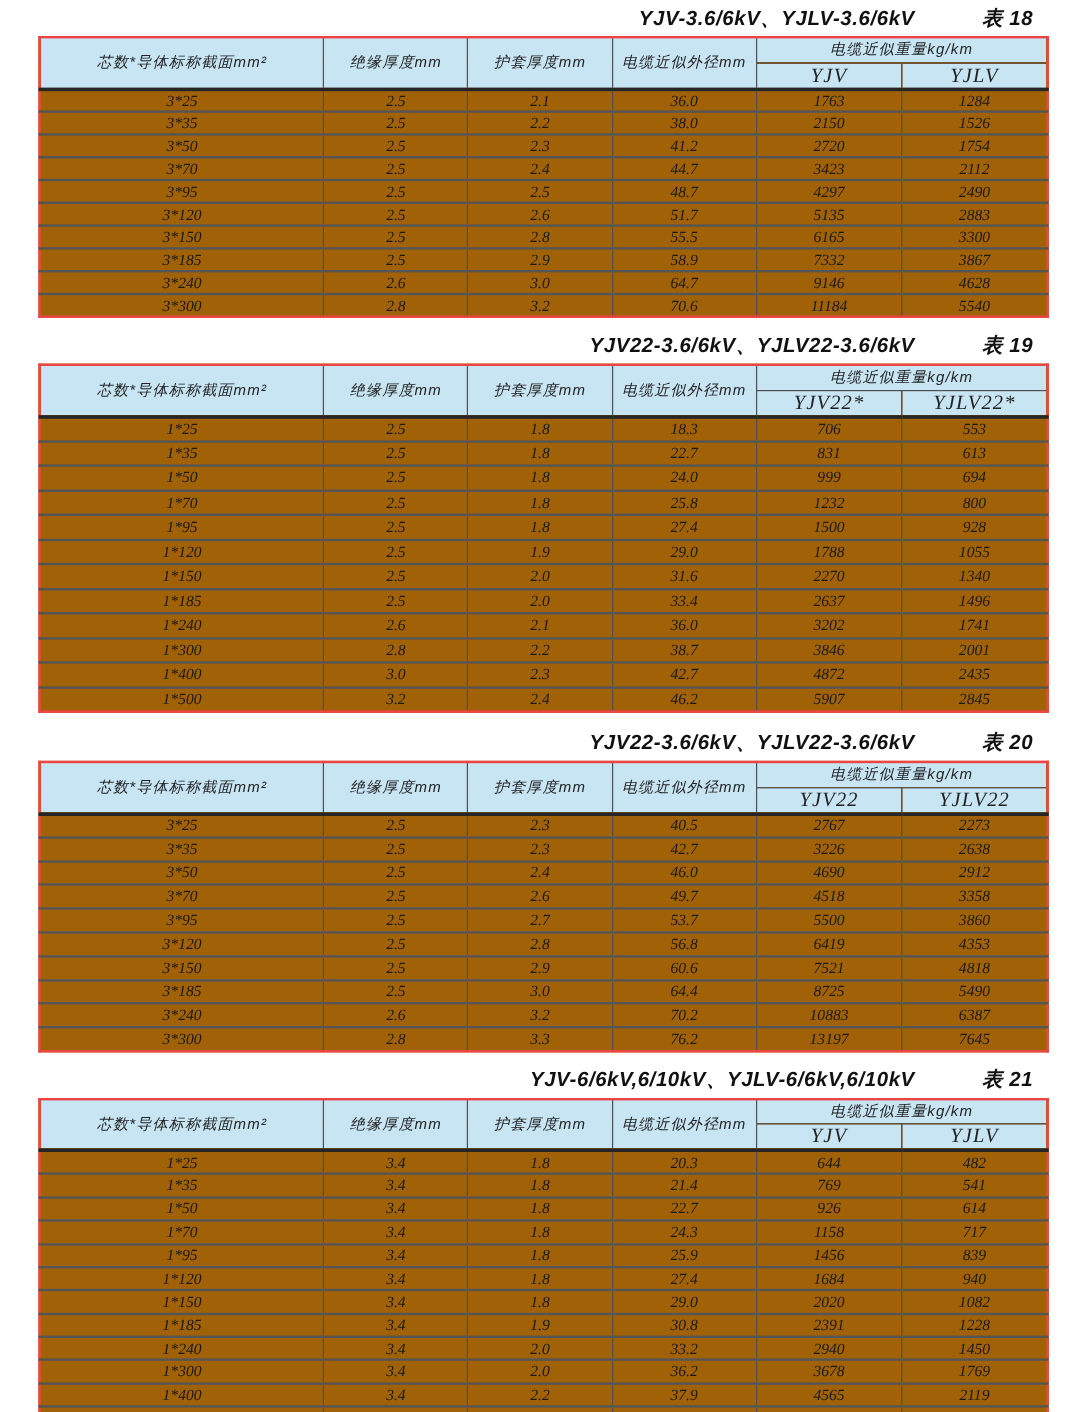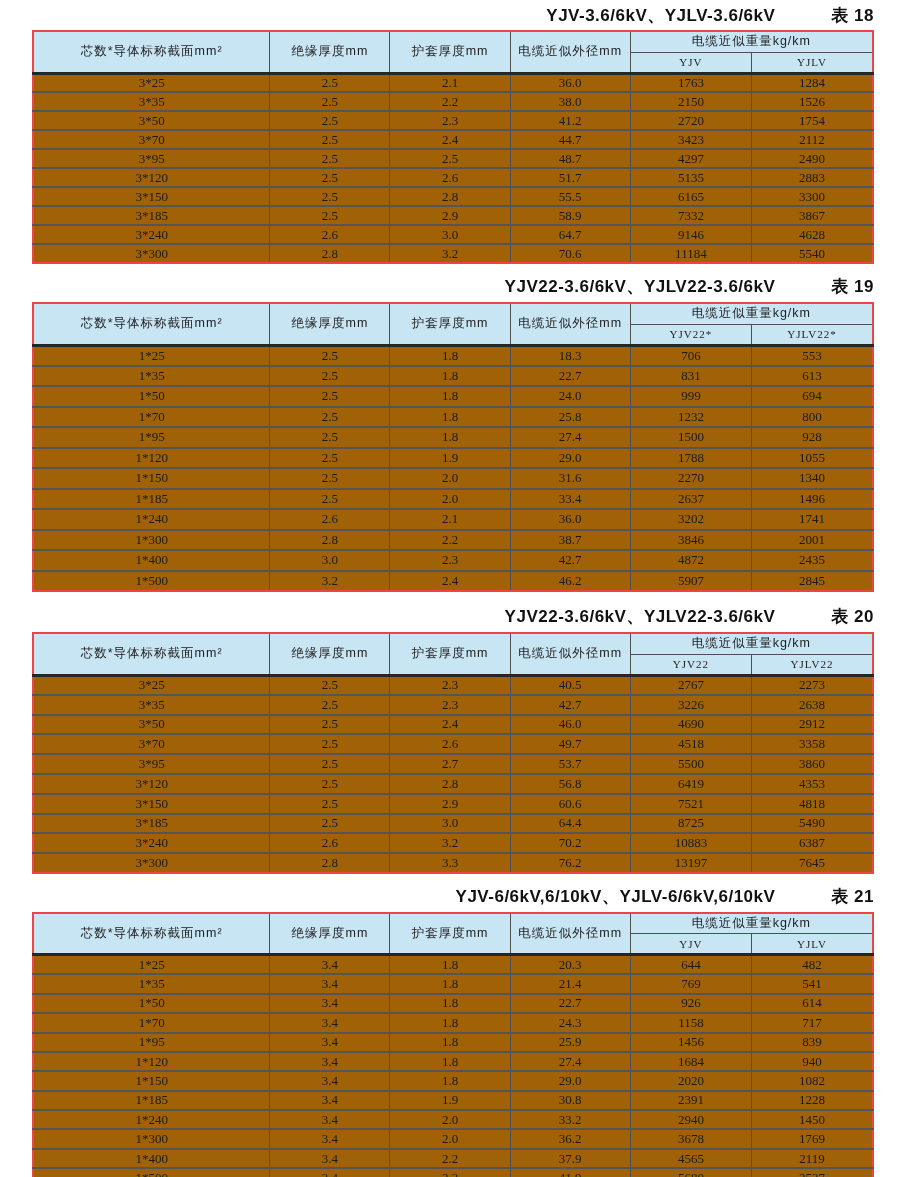--- a/index.html
+++ b/index.html
@@ -7,38 +7,39 @@
     width: 900px; height: 1177px;
     background: #ffffff;
     overflow: hidden;
     font-family: "Liberation Sans", sans-serif;
     color: #1c1c1c;
   }
   .page {
     box-sizing: border-box;
     width: 900px; height: 1177px;
     padding: 0 26px 0 32px;
+    font-style: italic;
   }
   .table-section { }
   .section-title {
     display: flex;
     justify-content: flex-end;
     align-items: baseline;
     font-weight: bold;
     font-size: 17px;
     letter-spacing: 0.5px;
     color: #111;
   }
   .s0 .section-title { padding: 4px 0 3px; }
   .s1 .section-title { padding: 11px 0 4px; }
   .s2 .section-title { padding: 13px 0 4px; }
   .s3 .section-title { padding: 11px 0 4px; }
   .table-no {
     margin-left: 56px;
-    margin-right: 0;
+    margin-right: 13px;
     white-space: nowrap;
   }
   table.spec-table {
     width: 100%;
     border-collapse: collapse;
     table-layout: fixed;
     background: #a16207;
     border: 2px solid #ef4444;
   }
   col.c-spec { width: 28.2%; }
@@ -60,21 +61,21 @@
     background: var(--header-bg, #c8e5f4);
     font-weight: normal;
     font-size: 12.5px;
     letter-spacing: 1px;
     color: #222;
   }
   thead th.wt { height: 21px; margin-left: 12px; }
   thead th.sub {
     height: 21px;
     font-family: "Liberation Serif", serif;
-    font-size: 11px;
+    font-size: 17px;
     letter-spacing: 1px;
   }
   tbody td {
     font-family: "Liberation Serif", serif;
     font-size: 13px;
     border-top-width: 2px;
     border-top-color: #555;
     color: #1a1a1a;
   }
   tbody tr:first-child td { border-top: 3px solid #262626; margin-left: 28px; }

